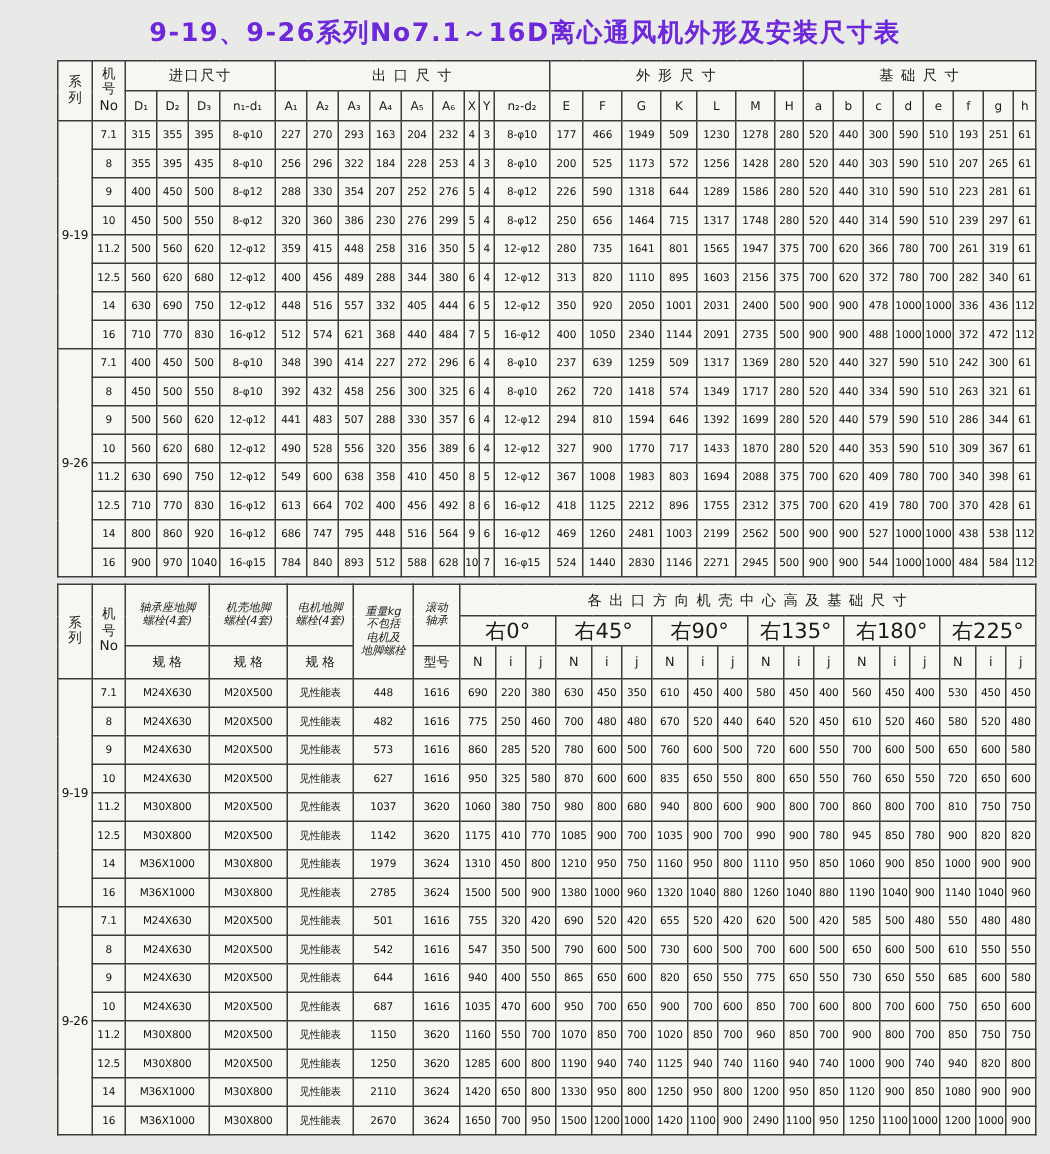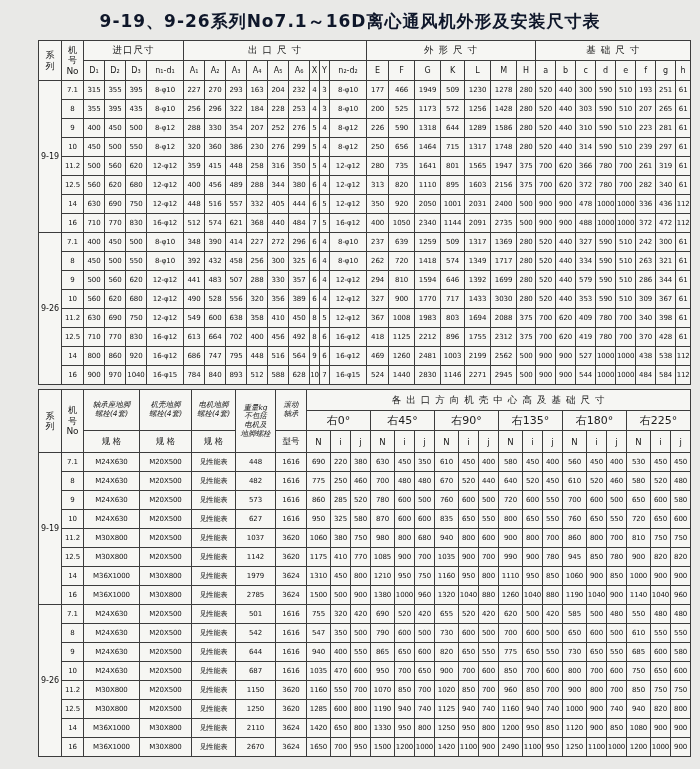--- a/index.html
+++ b/index.html
@@ -7,42 +7,42 @@
     width:700px; height:769px;
     background:#e9e9e7;
     font-family:"DejaVu Sans","Liberation Sans",sans-serif;
     color:#141414;
     -webkit-font-smoothing:antialiased;
   }
   .page { box-sizing:border-box; width:700px; padding:8px 10px 0 38px; }
   .title {
     text-align:center; font-size:17px; font-weight:bold;
     letter-spacing:1px; margin:0 0 0 -28px; padding:2px 0 7px 0;
-    color:#0f172a;
+    color:#6d28d9;
   }
   table {
     border-collapse:collapse; table-layout:fixed; width:652px;
     background:#f6f6f3;
   }
   th, td {
     border:1px solid #3c3c3c;
     text-align:center; vertical-align:middle;
     padding:0; overflow:hidden; white-space:nowrap;
     font-weight:normal;
   }
   thead th { font-size:8.5px; color:#1a1a1a; }
   .grp { font-size:9.5px; letter-spacing:1px; height:19px; }
   .colhead { height:19px; font-size:8px;text-align:center; }
   tbody td { height:18px; font-size:7px; letter-spacing:-0.1px; color:#101010; }
   .pre { white-space:pre-line; line-height:1.15; }
   .vhead { font-size:9px; }
   .series-cell { font-size:8px; }
   .t2 { margin-top:4px; }
   .t2 thead .r1 th { height:20px; }
-  .t2 thead .r2 th { height:19px; font-size:11px;margin-top:48px; }
+  .t2 thead .r2 th { height:19px; font-size:14px;margin-top:48px; }
   .t2 thead .r3 th { height:21px; }
   .small { font-size:7.5px;font-style:italic; }
 </style>
 </head>
 <body>
 
 <div class="page">
 
   <div class="title">9-19、9-26系列No7.1～16D离心通风机外形及安装尺寸表</div>
 
@@ -479,21 +479,21 @@
           <td>356</td>
           <td>389</td>
           <td>6</td>
           <td>4</td>
           <td>12-φ12</td>
           <td>327</td>
           <td>900</td>
           <td>1770</td>
           <td>717</td>
           <td>1433</td>
-          <td>3030</td>
+          <td>1870</td>
           <td>280</td>
           <td>520</td>
           <td>440</td>
           <td>353</td>
           <td>590</td>
           <td>510</td>
           <td>309</td>
           <td>367</td>
           <td>61</td>
         </tr>

